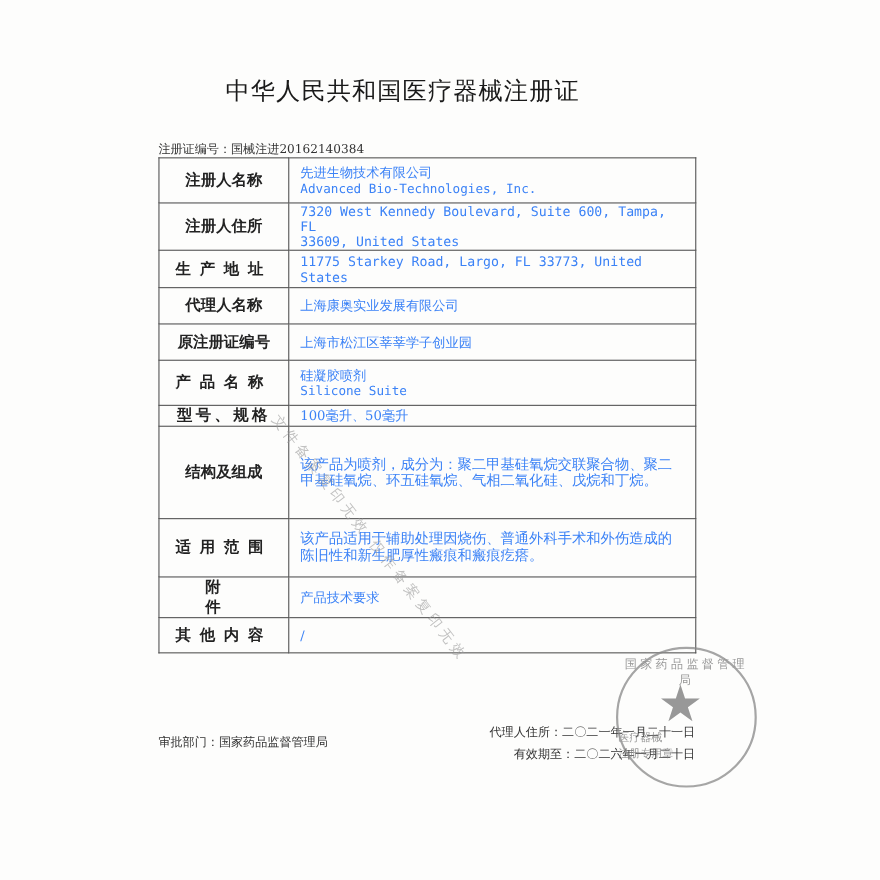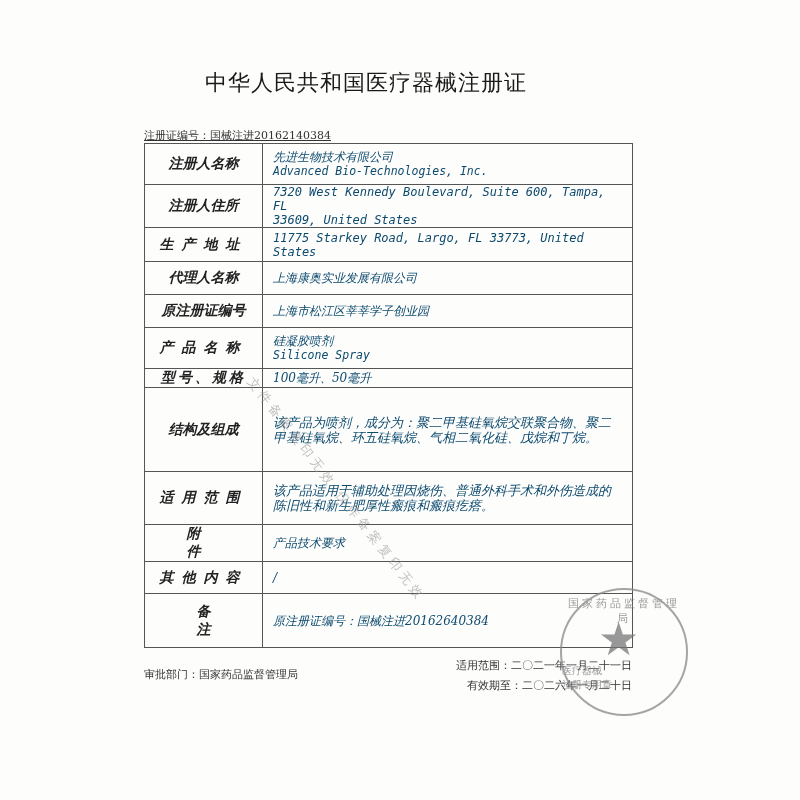--- a/index.html
+++ b/index.html
@@ -9,39 +9,38 @@
     font-family: "DejaVu Serif", "Liberation Serif", serif;
     color: #222;
   }
   .title {
     position: absolute; left: 0; width: 700px; top: 68px;
     text-align: center; font-family: "DejaVu Sans", sans-serif;
     font-size: 22px; letter-spacing: 1px; color: #1a1a1a; margin-left: 16px;
   }
   .regno {
     position: absolute; left: 144px; top: 128px;
-    font-size: 11px; color: #333; text-decoration: underline; text-align: right;
+    font-size: 11px; color: #333;  text-align: right;
   }
   table.cert {
     position: absolute; left: 144px; top: 143px;
     width: 489px; border-collapse: collapse;
     table-layout: fixed;
-    font-style: italic;
   }
   table.cert td {
     border: 1.5px solid #555; padding: 0;
   }
   td.label {
     width: 117px; text-align: center;
     font-family: "DejaVu Sans", sans-serif; font-weight: bold;
     font-size: 14px; color: #222;
   }
   td.value {
     padding-left: 10px !important; padding-right: 8px !important;
-    font-size: 12px; line-height: 14px; color: #0c4a6e;
+    font-size: 12px; line-height: 14px; color: #3b82f6;
   }
   .mono { font-family: "DejaVu Sans Mono", "Liberation Mono", monospace; font-size: 11.5px; }
   .spread { letter-spacing: 8px; margin-top: 27px; }
   .footer-left {
     position: absolute; left: 144px; top: 667px; font-size: 11px; color: #333;
   }
   .footer-right {
     position: absolute; right: 168px; top: 656px; font-size: 11px; color: #333; text-align: right; line-height: 20px;
   }
   .stamp {
@@ -99,21 +98,21 @@
   <tr style="height:33px">
     <td class="label">原注册证编号</td>
     <td class="value">
       <div>上海市松江区莘莘学子创业园</div>
     </td>
   </tr>
   <tr style="height:41px">
     <td class="label spread">产品名称</td>
     <td class="value">
       <div>硅凝胶喷剂</div>
-      <div class="mono">Silicone Spray</div>
+      <div class="mono">Silicone Suite</div>
     </td>
   </tr>
   <tr style="height:17px">
     <td class="label" style="letter-spacing:3px">型号、规格</td>
     <td class="value">
       <div>100毫升、50毫升</div>
     </td>
   </tr>
   <tr style="height:84px">
     <td class="label">结构及组成</td>
@@ -134,38 +133,32 @@
     <td class="value">
       <div>产品技术要求</div>
     </td>
   </tr>
   <tr style="height:32px">
     <td class="label spread">其他内容</td>
     <td class="value">
       <div>/</div>
     </td>
   </tr>
-  <tr style="height:54px">
-    <td class="label" style="letter-spacing:40px;padding-left:40px">备注</td>
-    <td class="value">
-      <div>原注册证编号：国械注进20162640384</div>
-    </td>
-  </tr>
 </tbody>
   </table>
 
 <div class="watermark">文件备案复印无效 仅作备案复印无效</div>
 
 <div class="footer-left">
   <span>审批部门：</span><span>国家药品监督管理局</span>
 </div>
 
 <div class="footer-right">
   <div>
-    <span>适用范围：</span><span>二〇二一年一月二十一日</span>
+    <span>代理人住所：</span><span>二〇二一年一月二十一日</span>
   </div>
   <div>
     <span>有效期至：</span><span>二〇二六年一月二十日</span>
   </div>
 </div>
 
 <div class="stamp">
   <div class="ring">国家药品监督管理局</div>
   <div class="star">★</div>
   <div class="inner" style="top:74px">医疗器械</div>

